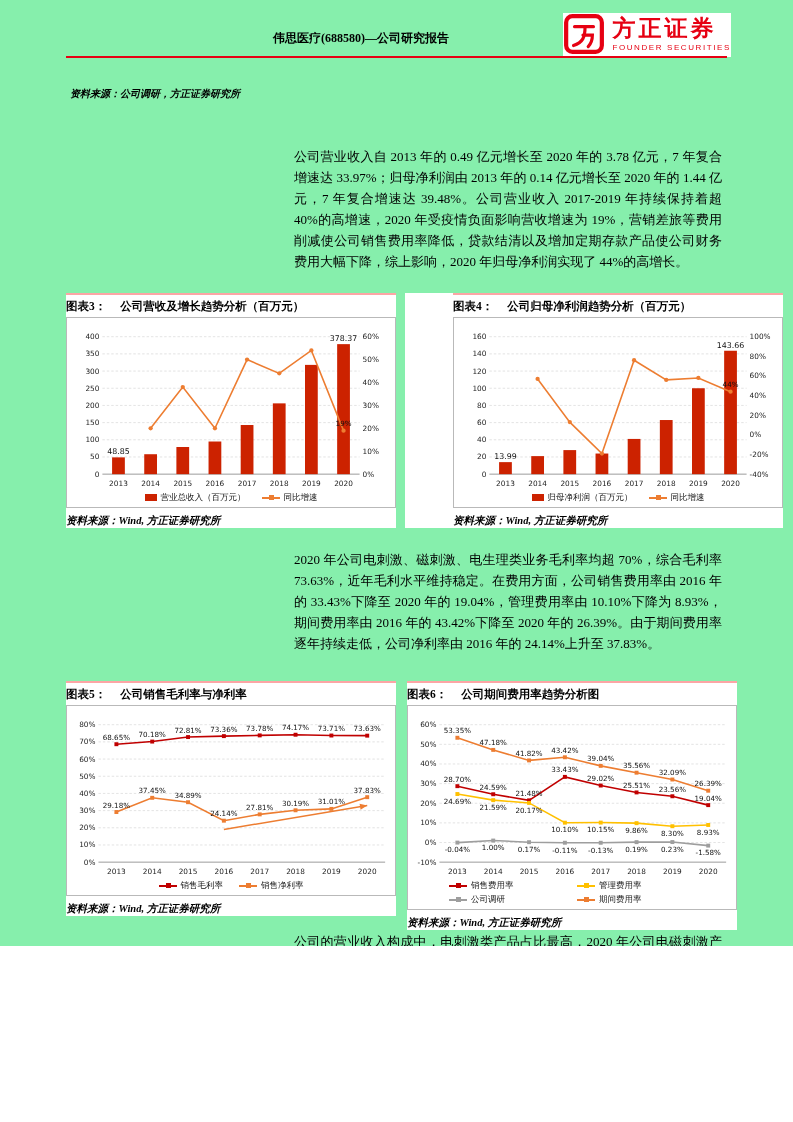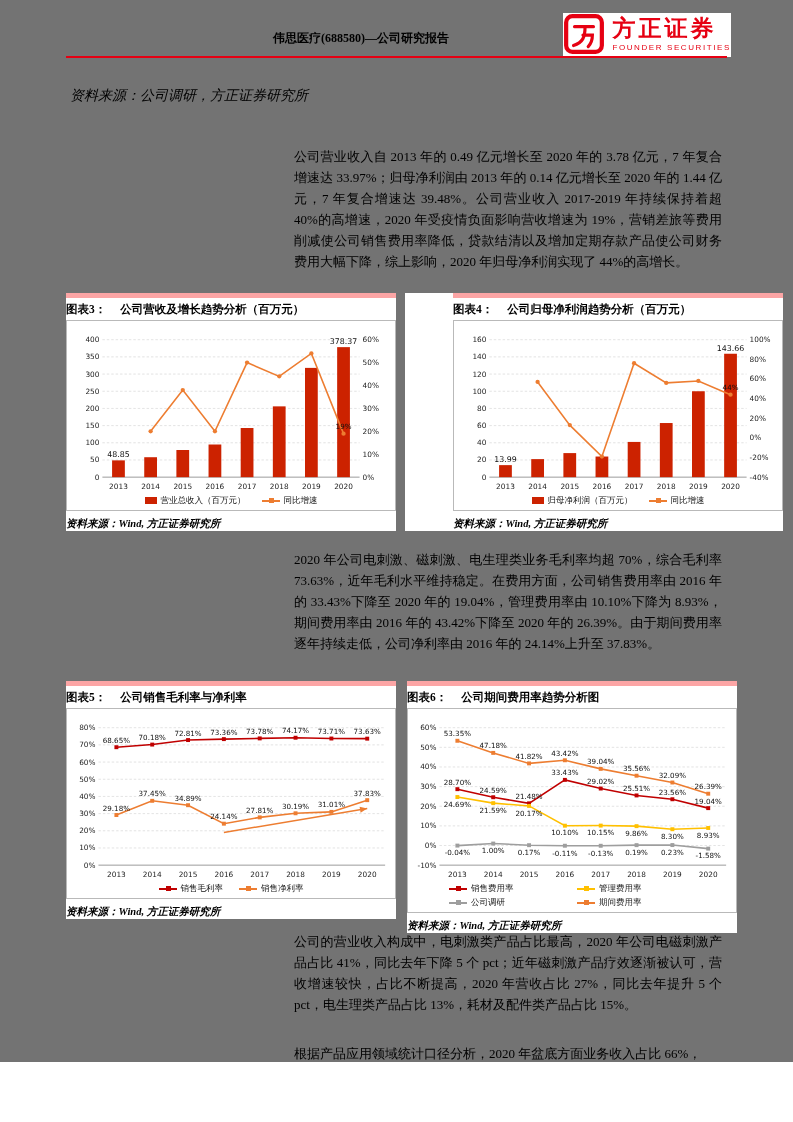--- a/index.html
+++ b/index.html
@@ -1,38 +1,38 @@
 <!DOCTYPE html>
 <html><head>
 <meta charset="utf-8">
 <style>
   html,body{margin:0;padding:0;background:#fff;}
-  .page{position:relative;width:793px;height:1062px;margin:0 auto;background:#737373;overflow:hidden;
+  .page{position:relative;width:793px;height:946px;margin:0 auto;background:#86efac;overflow:hidden;
         font-family:"Liberation Serif","DejaVu Serif",serif;color:#000;}
 
   .header-title{position:absolute;top:30px;left:66px;width:590px;text-align:center;
                 font-size:12px;font-weight:bold;}
   .logo{position:absolute;top:13px;right:62px;display:flex;align-items:center;gap:7px;background:#fff;padding-bottom:2px;}
   .logo-icon{width:42px;height:42px;display:block;}
   .logo-cn{font-size:23px;font-weight:bold;color:#e60012;letter-spacing:3px;line-height:1;
            font-family:"Liberation Sans",sans-serif;}
   .logo-en{font-size:8px;color:#e60012;letter-spacing:1.6px;margin-top:3px;
            font-family:"Liberation Sans",sans-serif;}
   .header-rule{position:absolute;top:56px;left:66px;width:661px;height:2px;background:#e60012;}
 
-  .top-source{position:absolute;top:87px;left:70px;font-size:14px;font-weight:normal;font-style:italic;}
+  .top-source{position:absolute;top:87px;left:70px;font-size:10px;font-weight:bold;font-style:italic;}
 
   .heading{position:absolute;top:111px;left:300px;width:430px;font-size:13.5px;font-weight:bold;font-style:italic;}
   .para{position:absolute;left:294px;width:428px;font-size:13px;line-height:21px;text-align:justify;}
   .p1{top:146px;} .p2{top:549px;} .p3{top:931px;} .p4{top:1043px;}
 
   .figure{position:absolute;width:330px;background:#fff;}
   .fig3{top:293px;left:66px;} .fig4{top:293px;left:405px;padding-left:48px;}
   .fig5{top:681px;left:66px;} .fig6{top:681px;left:407px;}
-  .fig-caption{border-top:5px solid #fca5a5;padding-top:4px;font-size:11.5px;font-weight:bold;display:flex;}
+  .fig-caption{border-top:2px solid #fca5a5;padding-top:4px;font-size:11.5px;font-weight:bold;display:flex;}
   .fig-label{margin-right:14px;white-space:nowrap;}
   .chart-box{margin-top:3px;border:1px solid #b9b9b9;padding:3px 2px 3px;background:#fff;}
   .chart svg{display:block;width:100%;height:auto;}
   .chart text{font-family:"DejaVu Sans",sans-serif;}
   .legend{display:flex;justify-content:center;align-items:center;gap:16px;margin-top:2px;
           font-family:Liberation Sans, sans-serif;font-size:8.5px;color:#111;}
   .legend.two-col{display:grid;grid-template-columns:118px 118px;justify-content:center;row-gap:2px;gap:2px 10px;}
   .lg-item{display:inline-flex;align-items:center;gap:4px;white-space:nowrap;}
   .sw-bar{display:inline-block;width:12px;height:7px;}
   .sw-line{display:inline-block;width:18px;height:2px;position:relative;}

